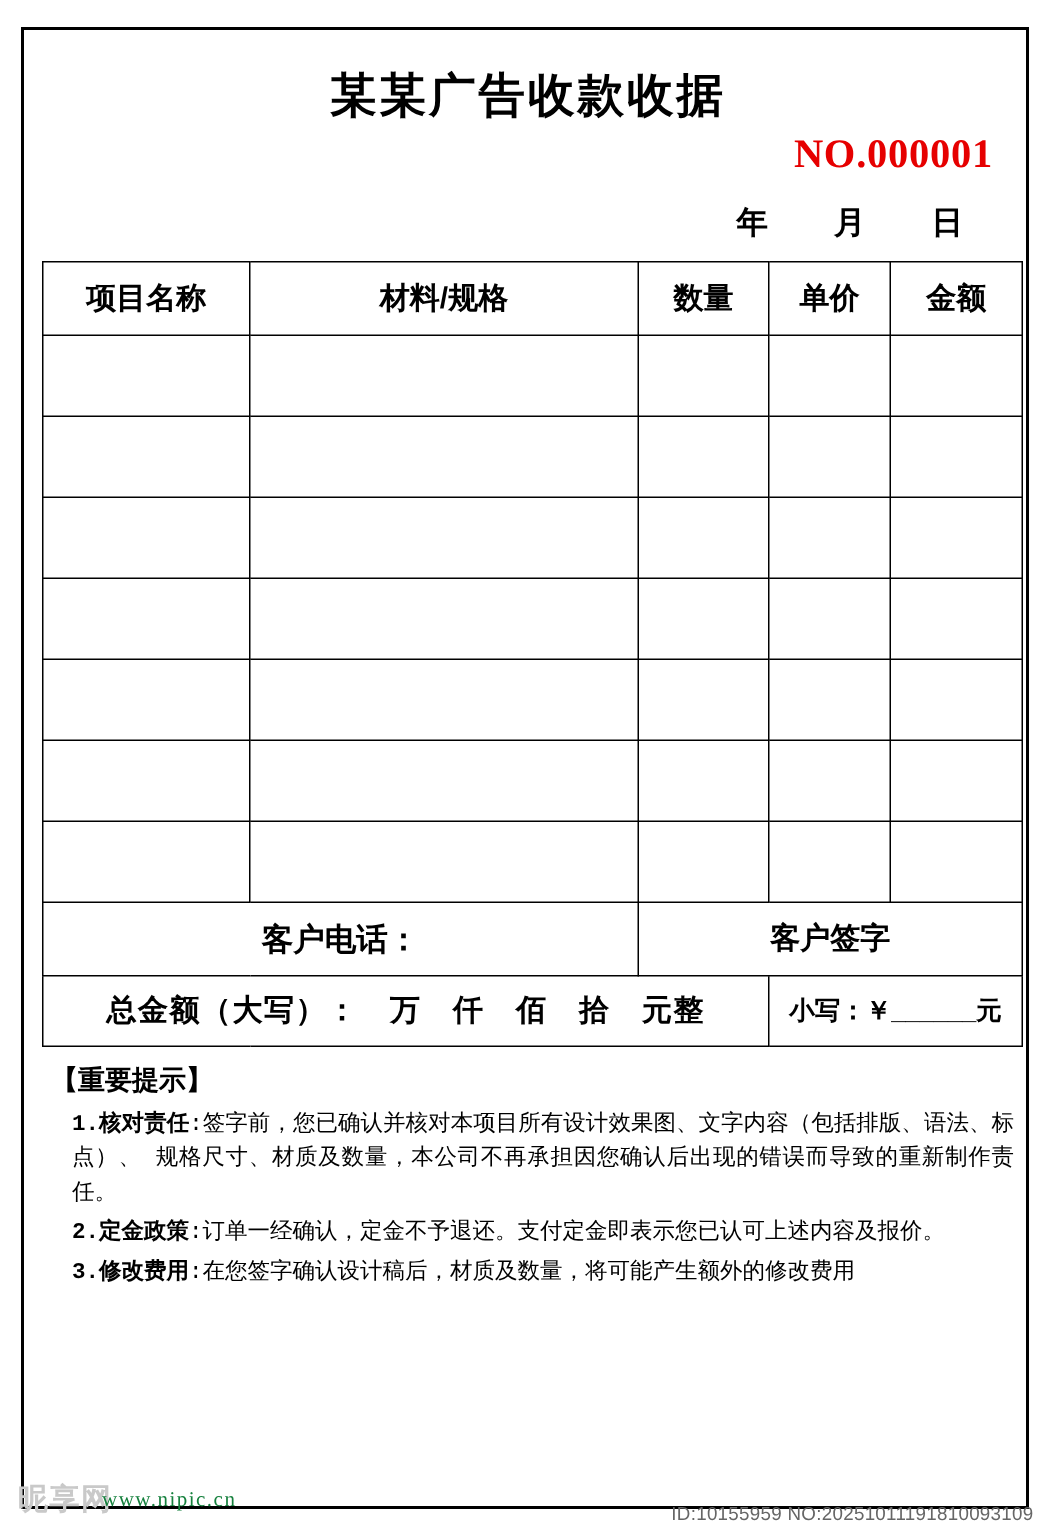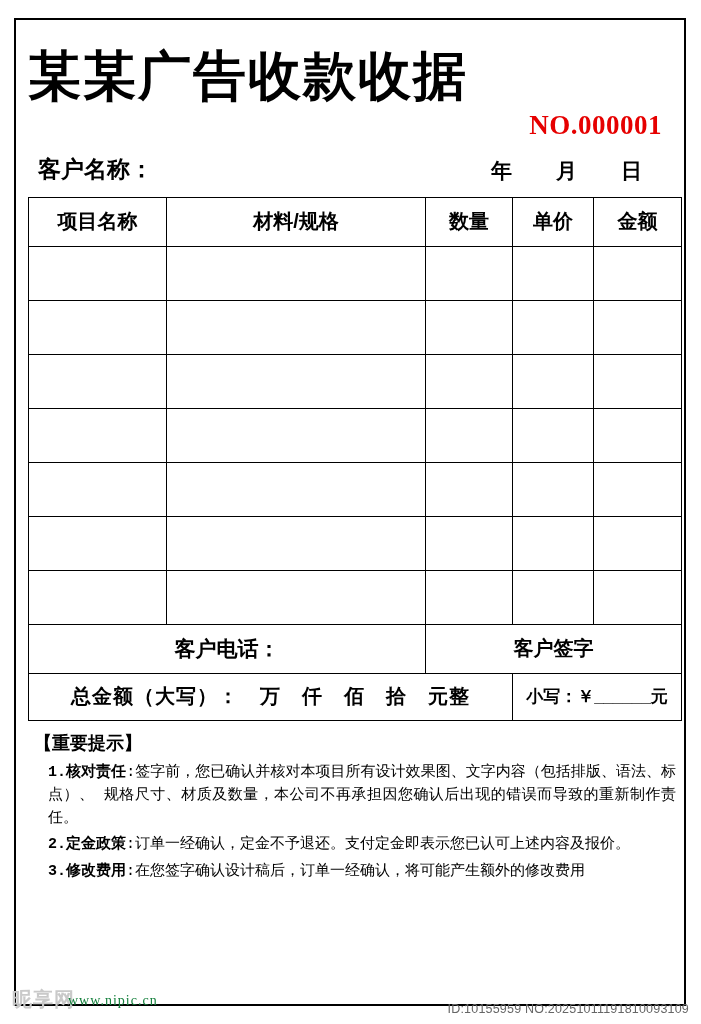--- a/index.html
+++ b/index.html
@@ -36,23 +36,23 @@
   .inner {
     position: absolute;
     left: 12px;
     top: 10px;
     width: 648px;
     box-sizing: border-box;
   }
   .title {
     font-family: "DejaVu Sans", "Liberation Sans", sans-serif;
     font-weight: bold;
-    font-size: 53px;
+    font-size: 31px;
     letter-spacing: 2px;
-    text-align: left;
+    text-align: center;
     color: #000;
     margin: 18px 0 0 0;
     line-height: 1.05;
     white-space: nowrap;
   }
   .no-line {
     text-align: right;
     color: #e60000;
     font-family: "Liberation Serif", "DejaVu Serif", serif;
     font-weight: bold;
@@ -207,21 +207,20 @@
 <div id="page">
 
   <div class="card">
     <div class="inner">
 
       <div class="title">某某广告收款收据</div>
 
       <div class="no-line">NO.000001</div>
 
       <div class="cust-row">
-        <span class="cust-label">客户名称：</span>
         <span class="date-group">
           <span>年</span>
           <span>月</span>
           <span>日</span>
         </span>
       </div>
 
       <table class="grid">
         <thead>
           <tr>
@@ -298,21 +297,21 @@
       <div class="notice">
         <div class="notice-title">【重要提示】</div>
         <div class="notice-list">
           <div class="notice-item">
             <b>1.</b><b>核对责任</b><span>:</span><span>签字前，您已确认并核对本项目所有设计效果图、文字内容（包括排版、语法、标点）、 规格尺寸、材质及数量，本公司不再承担因您确认后出现的错误而导致的重新制作责任。</span>
           </div>
           <div class="notice-item">
             <b>2.</b><b>定金政策</b><span>:</span><span>订单一经确认，定金不予退还。支付定金即表示您已认可上述内容及报价。</span>
           </div>
           <div class="notice-item">
-            <b>3.</b><b>修改费用</b><span>:</span><span>在您签字确认设计稿后，订单一经确认，将可能产生额外的修改费用</span>
+            <b>3.</b><b>修改费用</b><span>:</span><span>在您签字确认设计稿后，材质及数量，将可能产生额外的修改费用</span>
           </div>
         </div>
       </div>
 
     </div>
   </div>
 
   <div class="watermark">
     <span class="wm-cn">昵享网</span>
     <span class="wm-url">www.nipic.cn</span>

